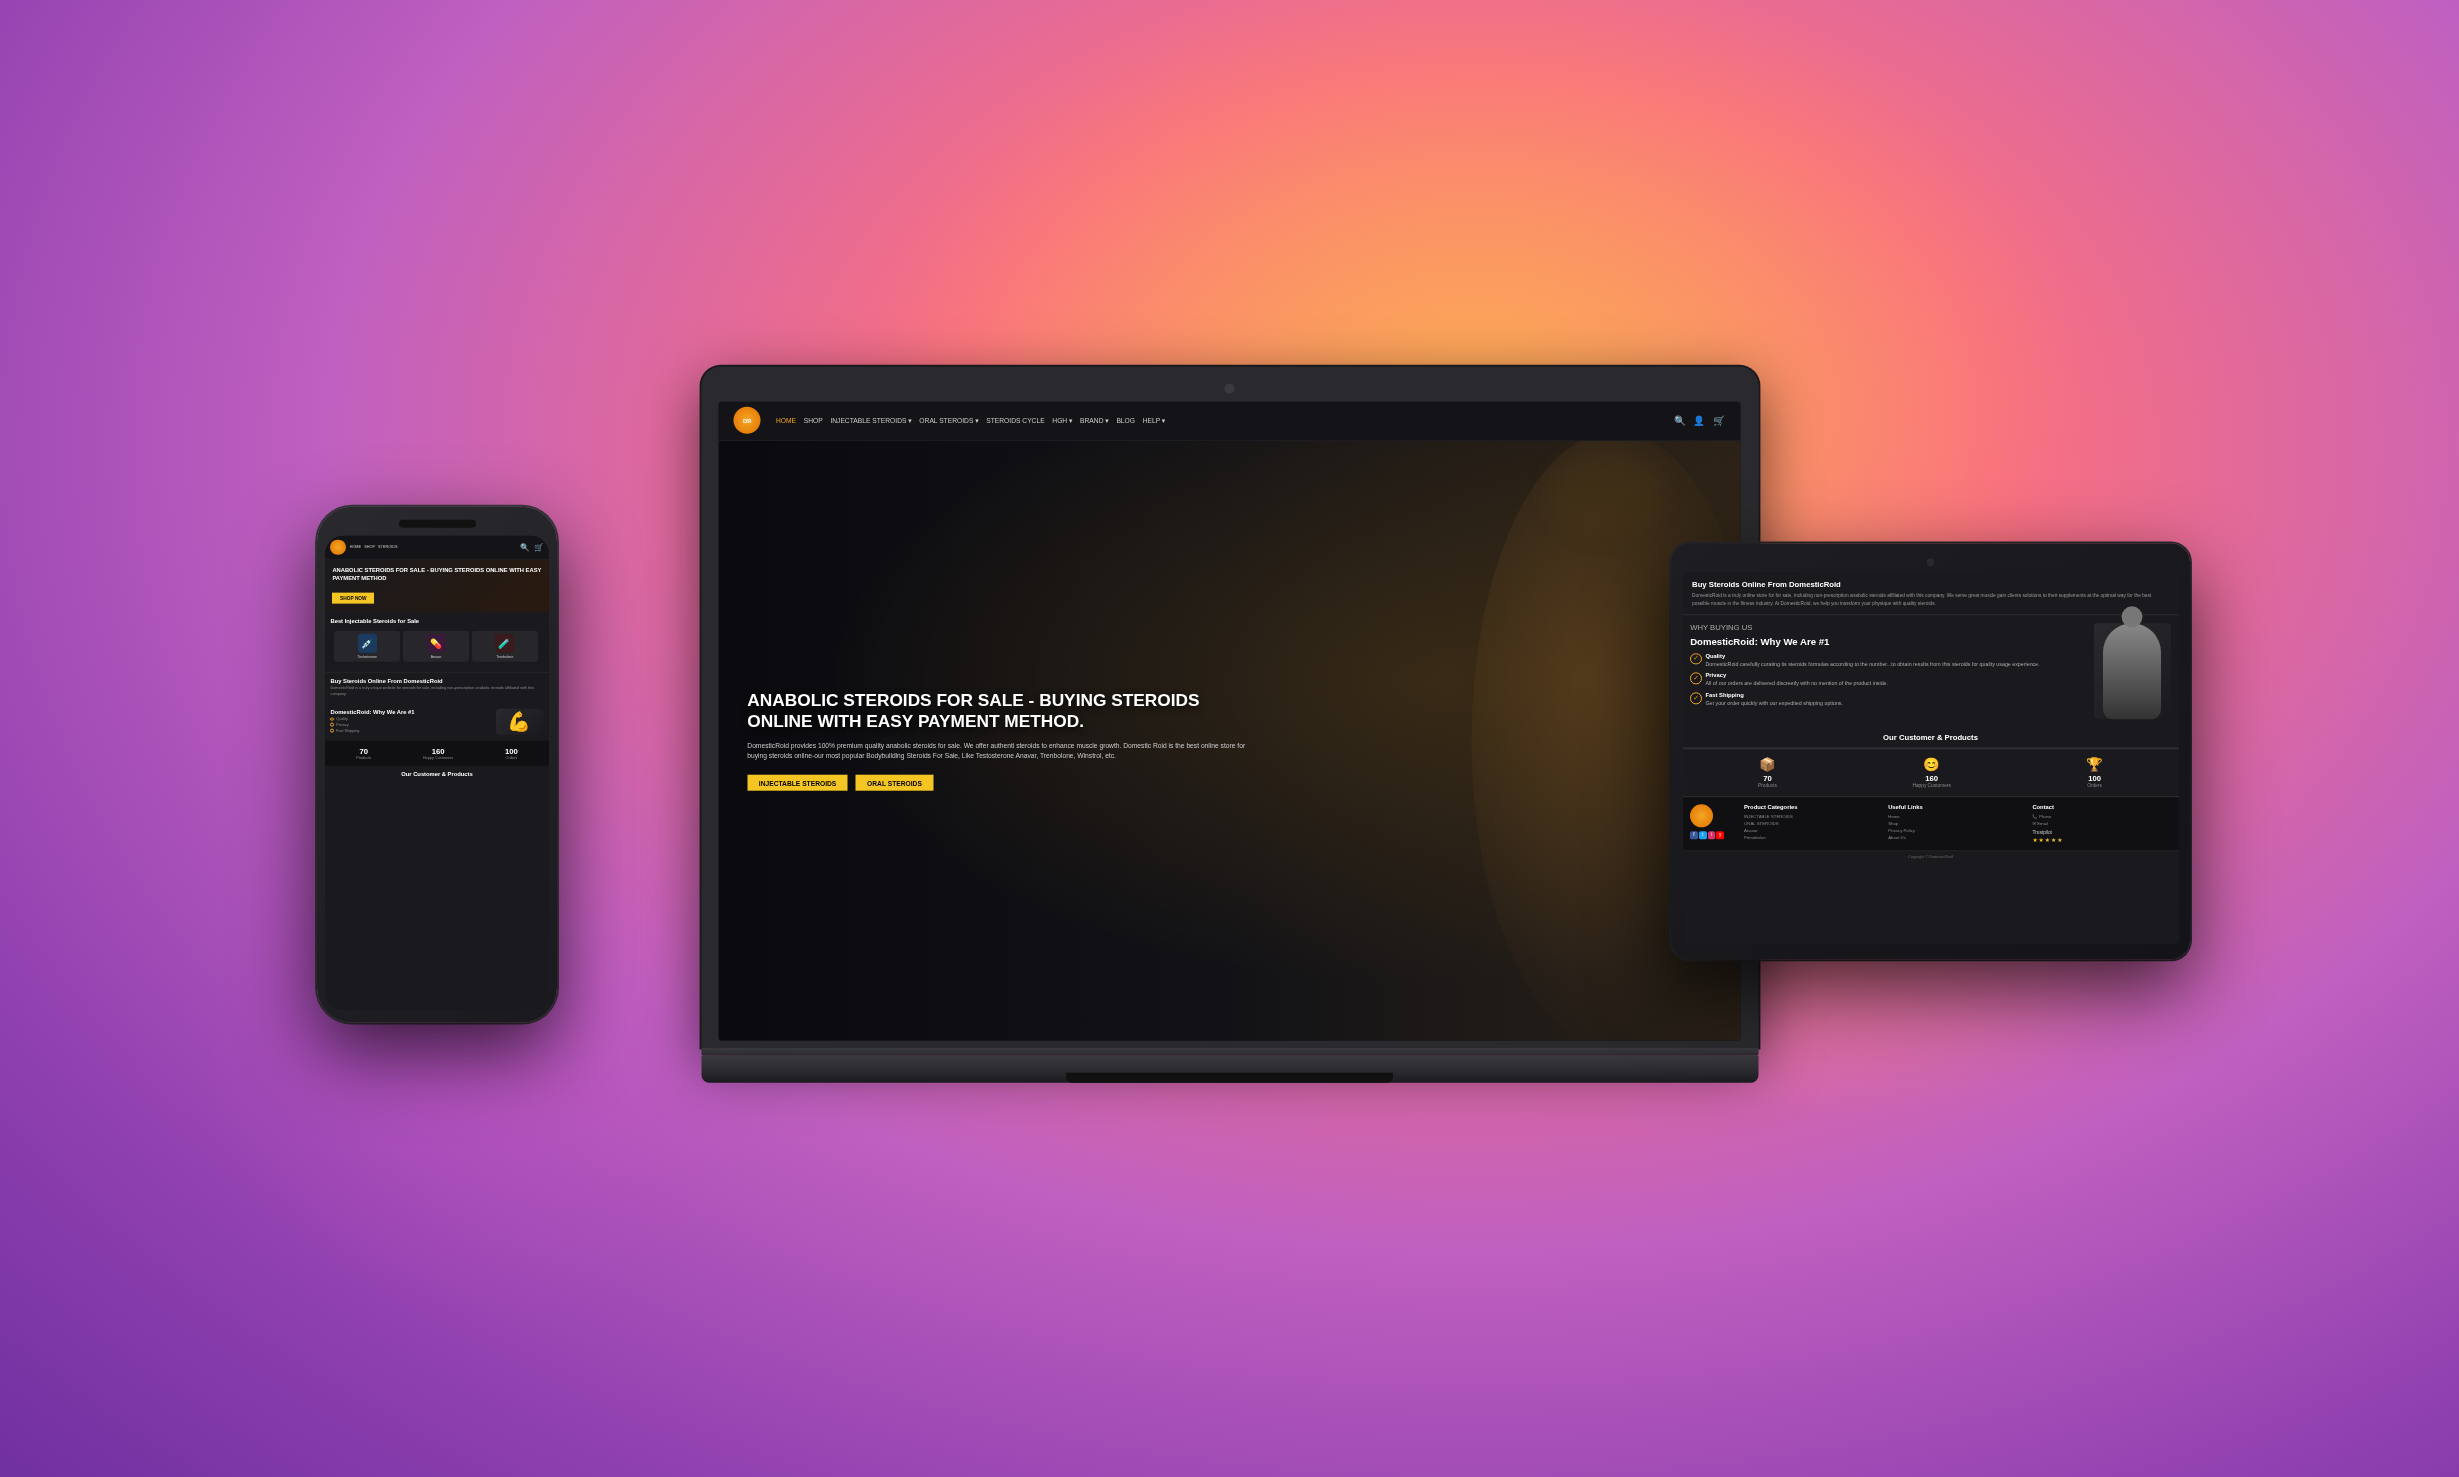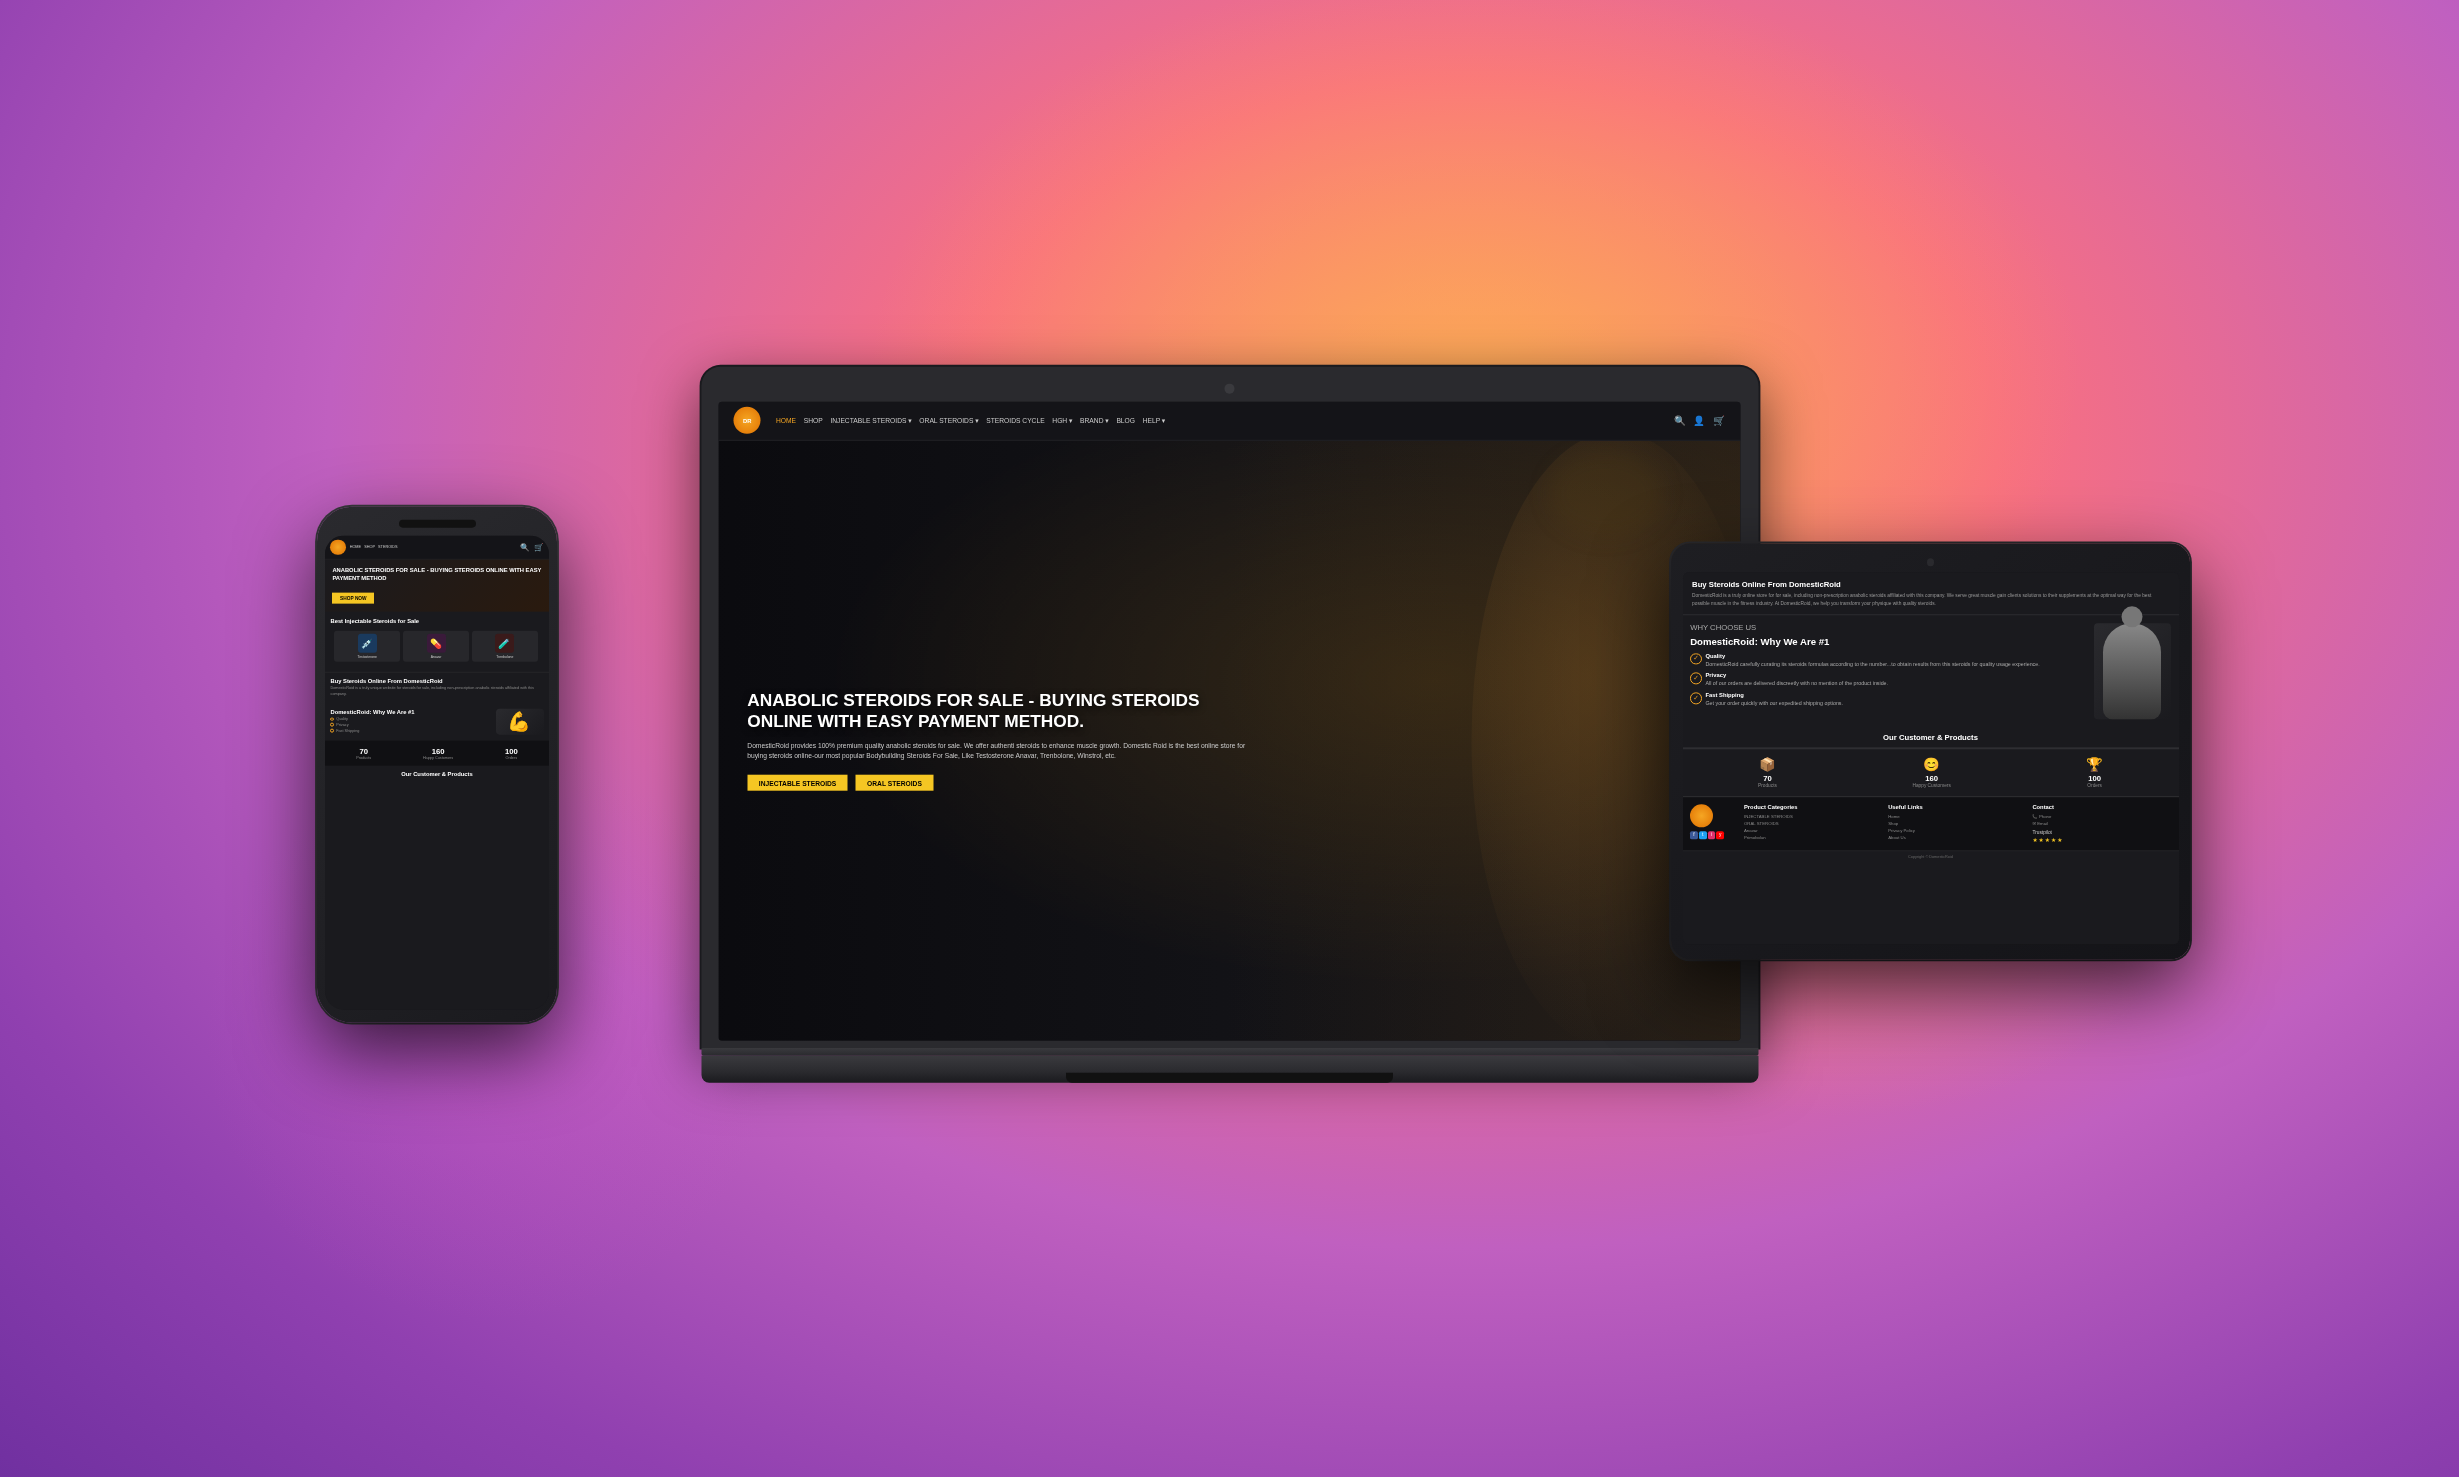--- a/index.html
+++ b/index.html
@@ -769,21 +769,21 @@
       <div class="tablet-display">
         <div class="tablet-web">
 
           <div style="padding: 7.7px 9.6px; border-bottom: 1px solid rgba(255,255,255,0.08);">
             <div style="font-size:7.7px; font-weight:bold; color:#fff; margin-bottom:3.8px;">Buy Steroids Online From DomesticRoid</div>
             <div style="font-size:4.8px; color:#999; line-height:1.5;">DomesticRoid is a truly online store for for sale, including non-prescription anabolic steroids affiliated with this company. We serve great muscle gain clients solutions to their supplements at the optimal way for the best possible muscle in the fitness industry. At DomesticRoid, we help you transform your physique with quality steroids.</div>
           </div>
 
           <div class="tablet-why-section">
             <div class="tablet-why-text">
-              <div class="tablet-why-title">WHY CHOOSE US</div>
+              <div class="tablet-why-title">WHY BUYING US</div>
               <div class="tablet-why-heading">DomesticRoid: Why We Are #1</div>
 
               <div class="tablet-feature">
                 <div class="tablet-feature-icon">✓</div>
                 <div class="tablet-feature-text">
                   <strong>Quality</strong>
                   <span>DomesticRoid carefully curating its steroids formulas according to the number...to obtain results from this steroids for quality usage experience.</span>
                 </div>
               </div>
 

